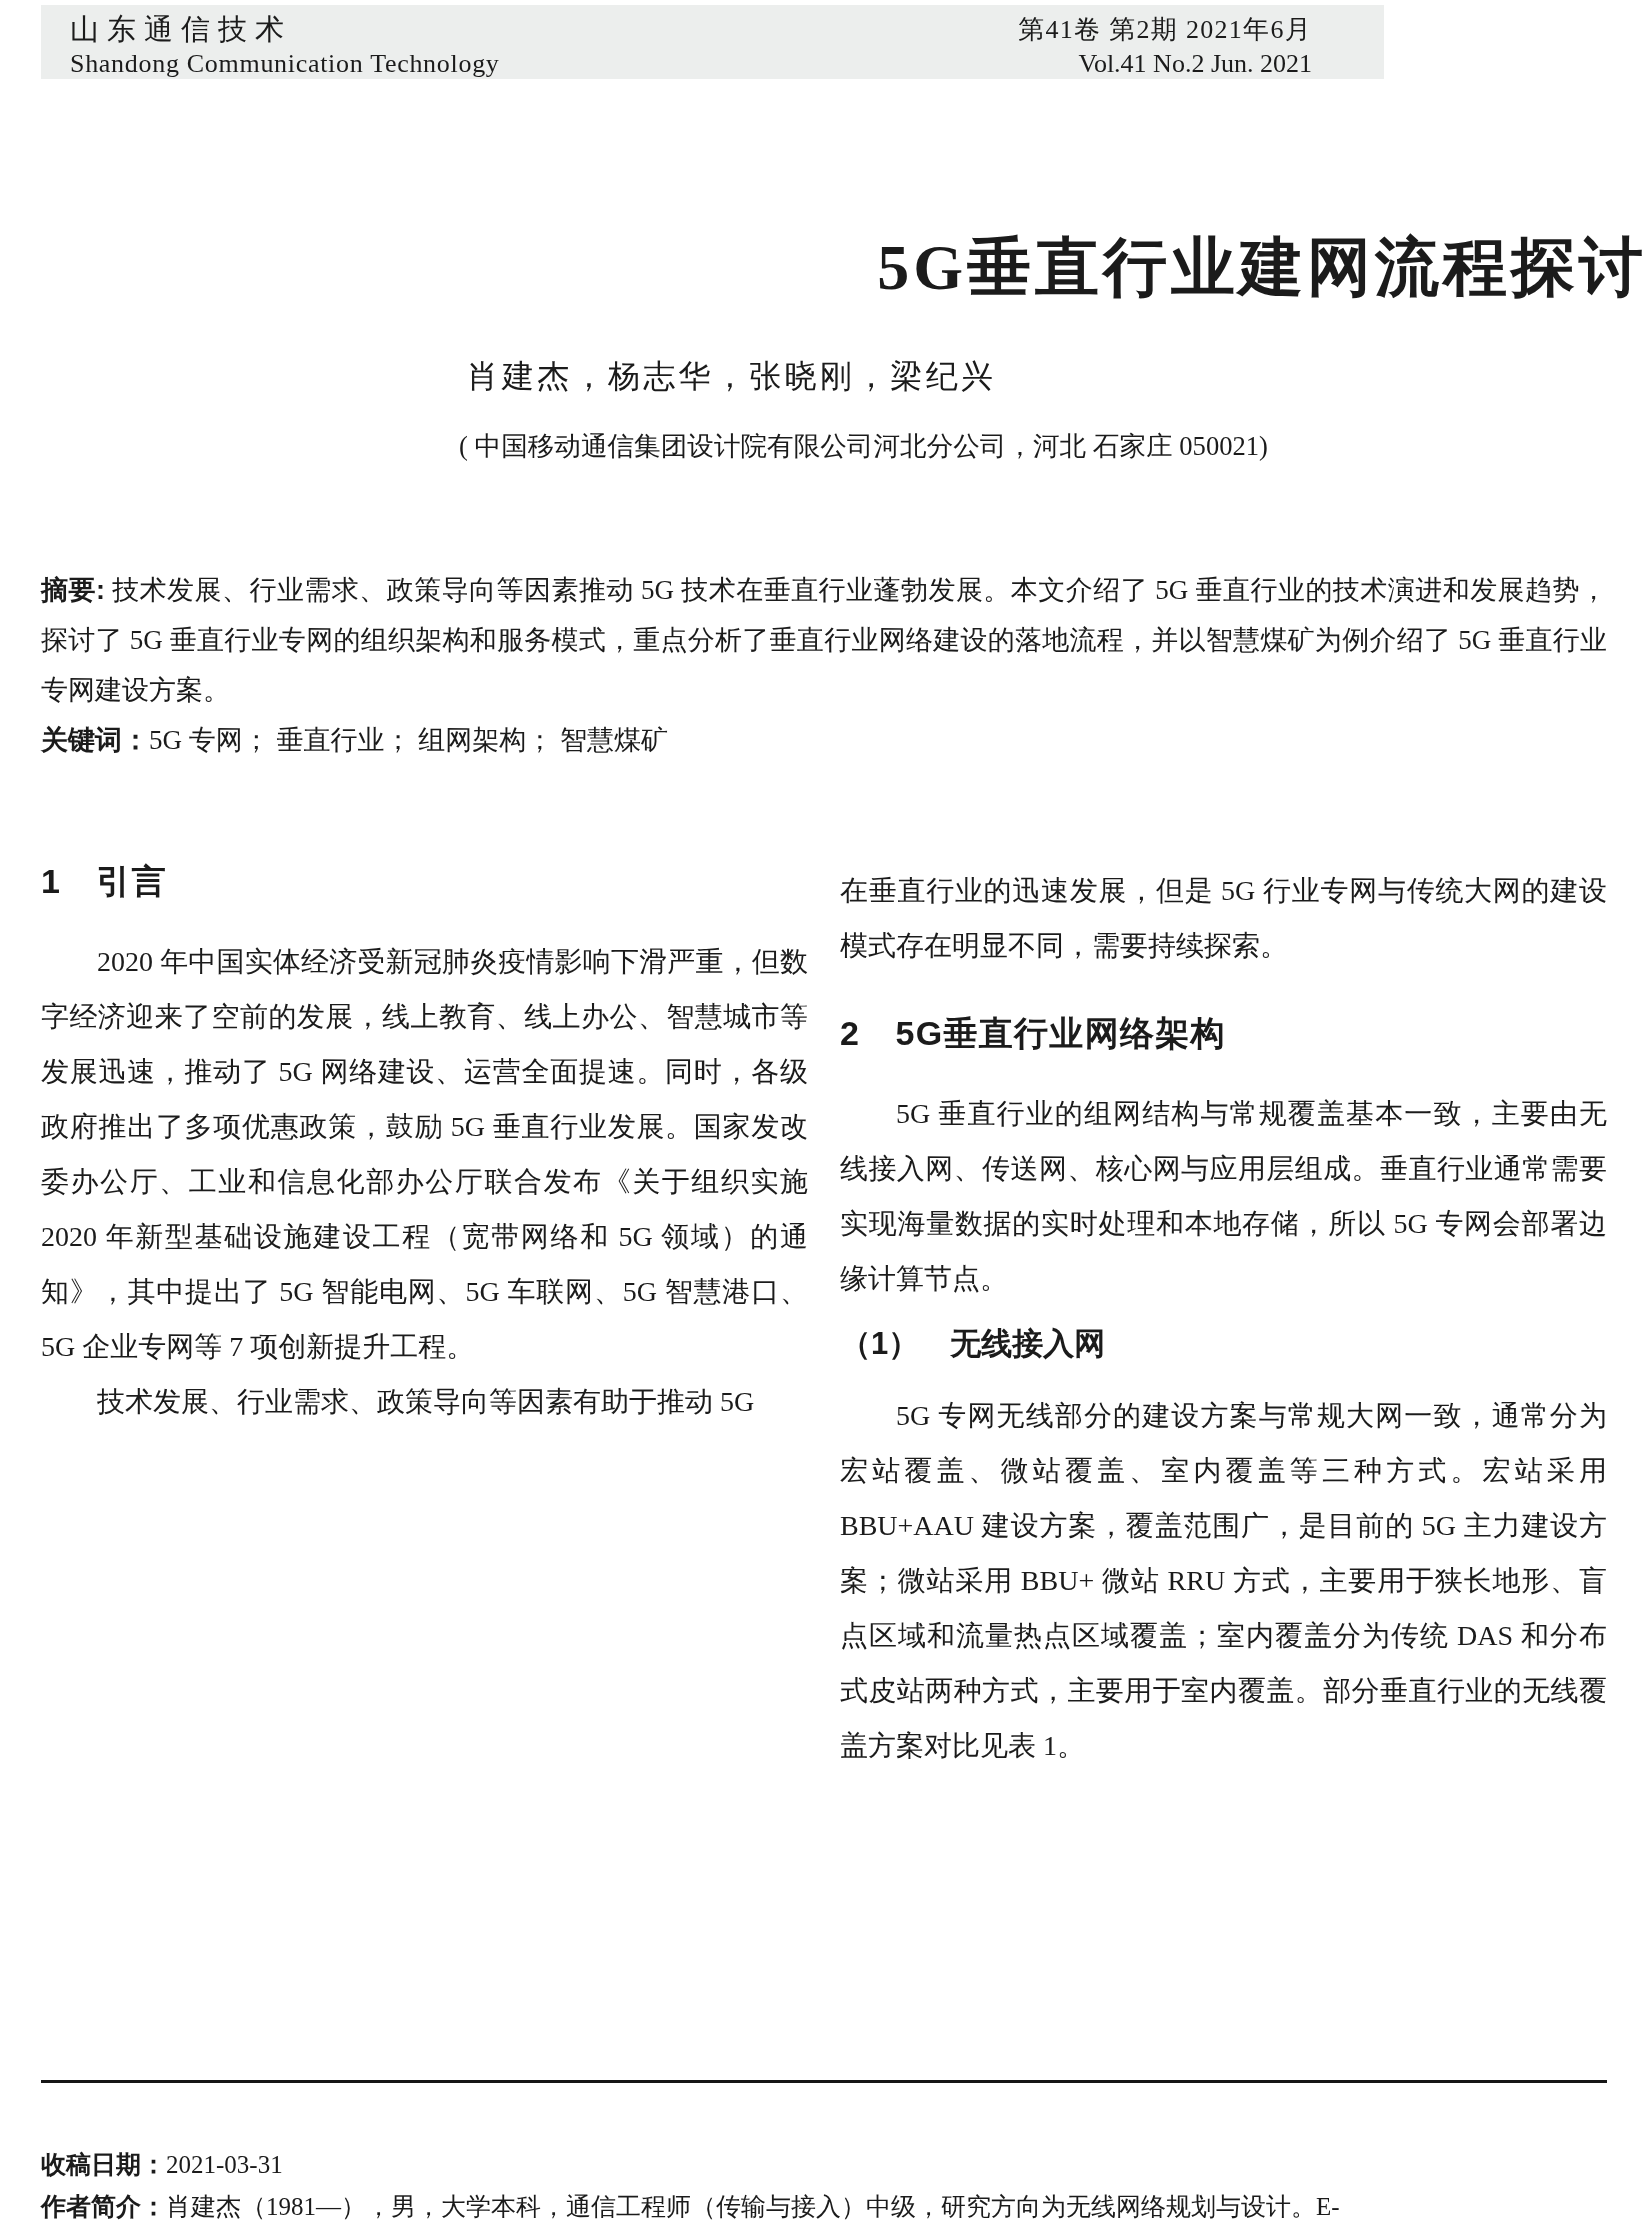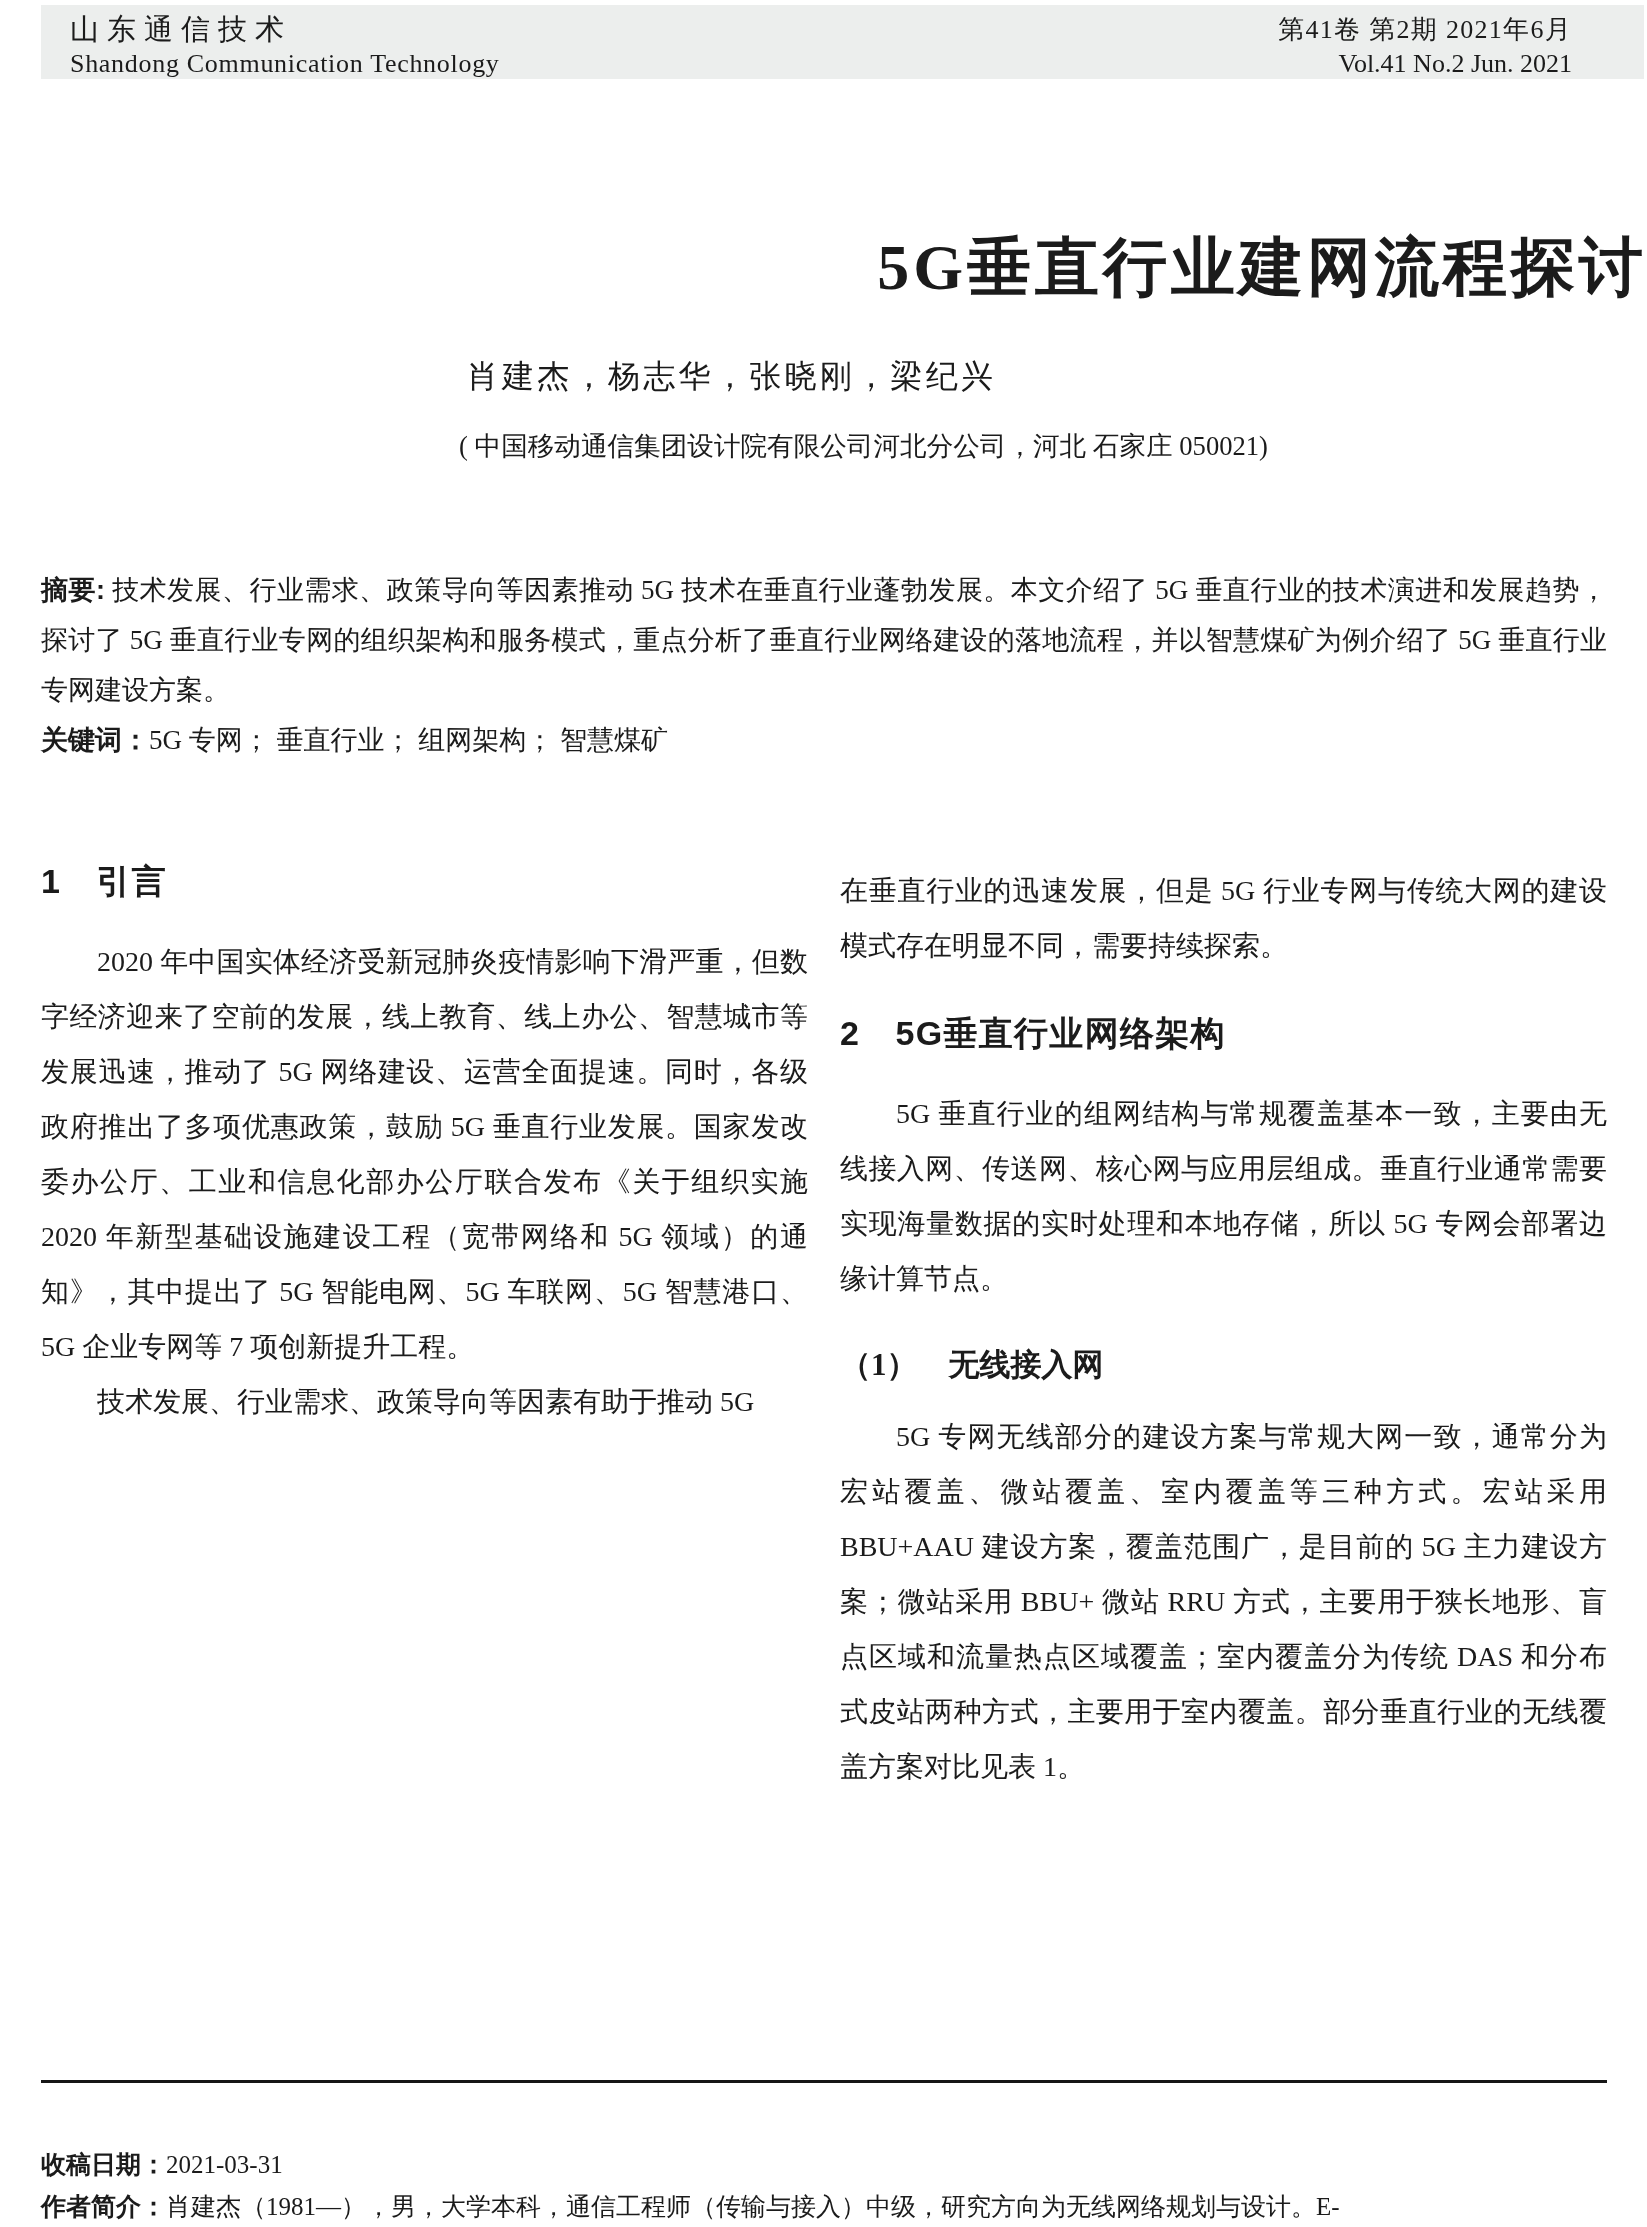--- a/index.html
+++ b/index.html
@@ -12,21 +12,21 @@
     width: 1647px;
     height: 2227px;
     overflow: hidden;
     font-family: "Liberation Serif", "DejaVu Serif", serif;
     color: #1b1b1b;
   }
   
   .header-band {
     position: absolute;
     left: 41px; top: 5.3px;
-    width: 1603px; height: 74px;
+    width: 1343px; height: 74px;
     background: #eceeed;
     display: flex;
     justify-content: space-between;
     box-sizing: border-box;
     padding: 6.6px 72px 0 29px;
   }
   .jname-cn { font-size: 29px; letter-spacing: 8px; line-height: 35px; }
   .jname-en { font-size: 26px; line-height: 33px; letter-spacing: 0.7px; }
   .header-right { text-align: right; }
   .issue-cn { font-size: 26px; line-height: 35px; letter-spacing: 1.3px; }
@@ -94,25 +94,25 @@
   h2.section-heading {
     font-family: "Liberation Sans", "DejaVu Sans", sans-serif;
     font-size: 34px;
     font-weight: bold;
     line-height: 43px;
     letter-spacing: 1.3px;
     margin: 39px 0 31px 0;
   }
   .col > h2.section-heading:first-child { margin-top: 17.3px; }
   h3.sub-heading {
-    font-family: Liberation Serif, serif;
+    font-family: Liberation Sans, sans-serif;
     font-size: 31px;
     font-weight: bold;
     line-height: 40px;
-    margin: 39px 0 24px 0;
+    margin: 18px 0 24px 0;
   }
 
   
   .footer {
     position: absolute;
     left: 41px; top: 2080px;
     width: 1566px;
     border-top: 3.3px solid #161616;
     font-size: 25px;
   }

